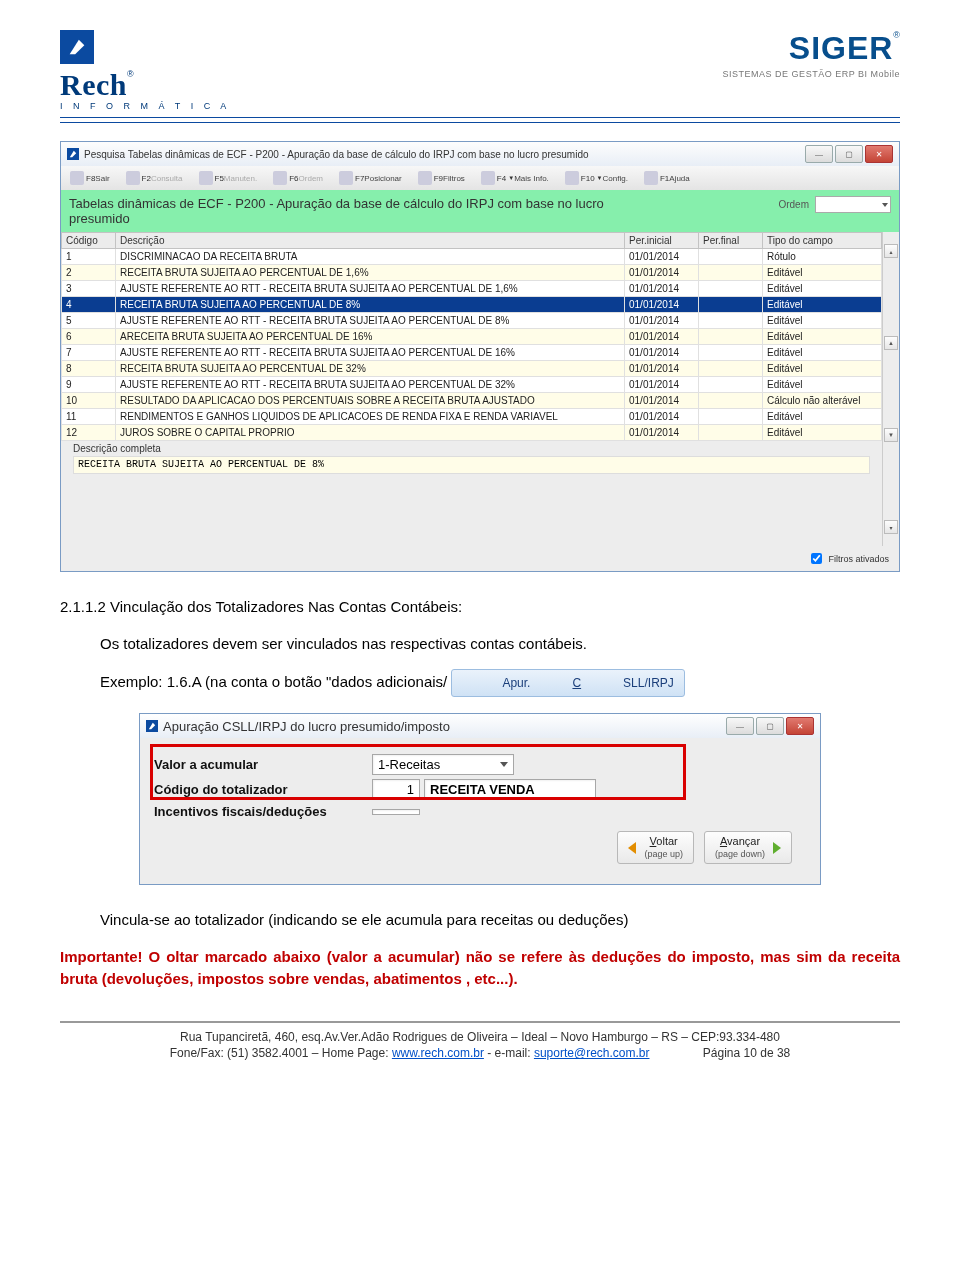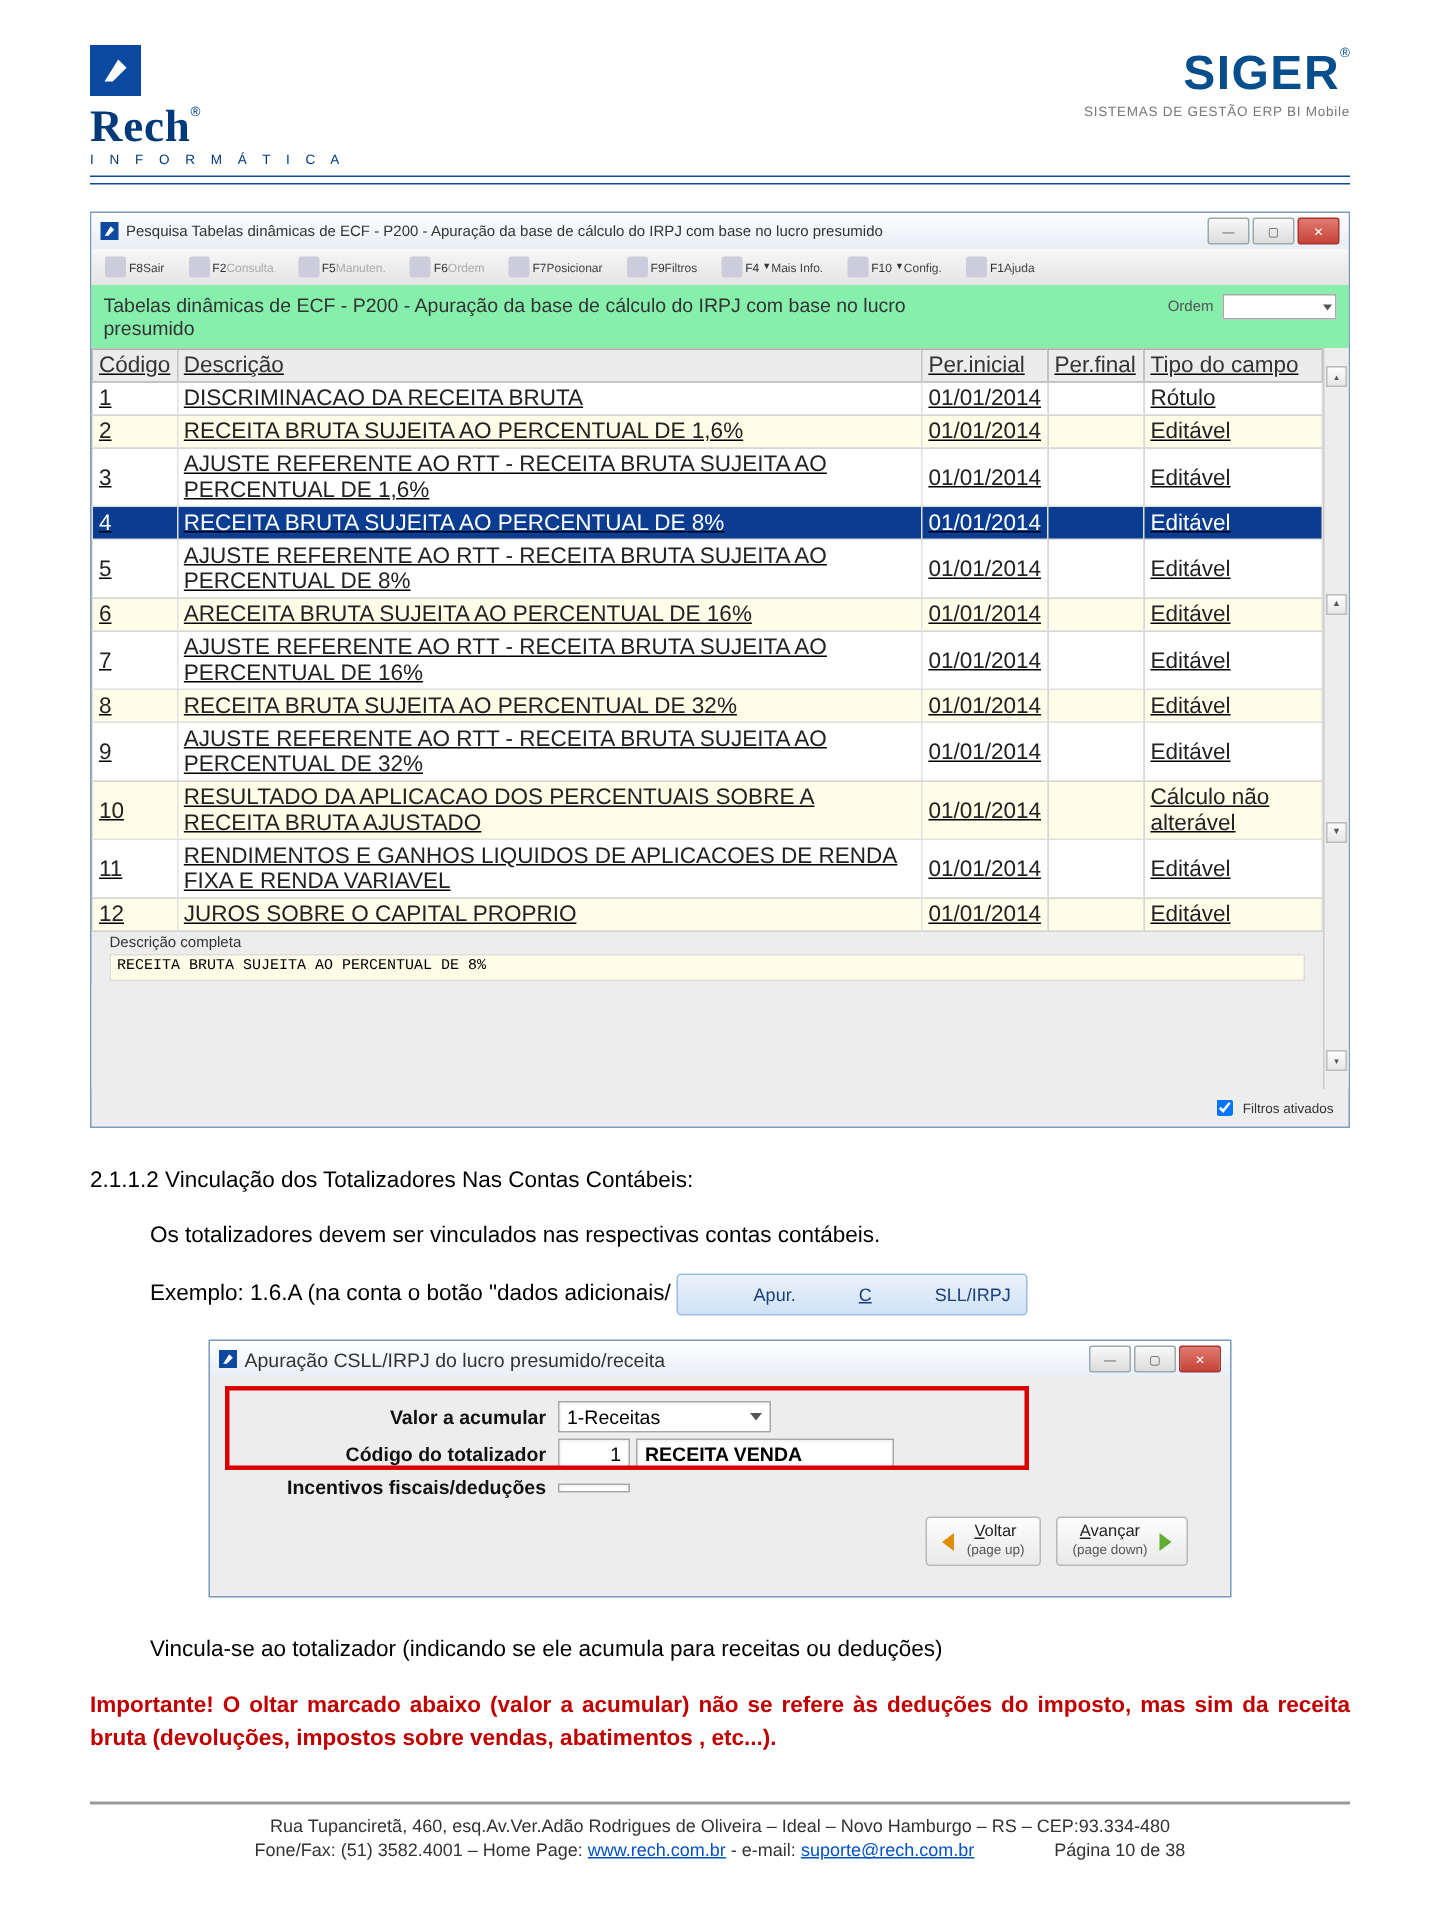--- a/index.html
+++ b/index.html
@@ -27,21 +27,21 @@
   .winbtns .b.close { background:linear-gradient(#e17a70,#c44436); color:#fff; border-color:#a33; }
   .toolbar { display:flex; gap:2px; padding:2px; background:linear-gradient(#f7f7f7,#e4e4e4); }
   .tbtn { display:flex; flex-direction:row; align-items:center; padding:2px 6px; font-size:8px; color:#444; border:1px solid transparent; min-width:34px; }
   .tbtn .k { font-size:8px; color:#333; display:flex; align-items:center; gap:2px;}
   .tbtn .ic { width:14px; height:14px; background:#ccd; border-radius:2px; }
   .tbtn.dis { color:#aaa; }
   .subhead { padding:6px 8px; font-size:13px; color:#333; background:#86efac; display:flex; justify-content:space-between; align-items:flex-start; }
   .ordem { font-size:10px; color:#555; display:flex; align-items:center; gap:6px; }
   .ordem .dd { width:70px; height:15px; background:#fff; border:1px solid #aaa; display:flex; justify-content:flex-end; align-items:center; padding:0 2px; }
   .ordem .dd .car{width:0;height:0;border-left:3px solid transparent;border-right:3px solid transparent;border-top:4px solid #555;}
-  table.grid { width:100%; border-collapse:collapse; font-size:15px; background:#404040;text-decoration:underline; }
+  table.grid { width:100%; border-collapse:collapse; font-size:10px; background:#404040; }
   table.grid th { background:#ececec; border:1px solid #c3c3c3; padding:2px 4px; text-align:left; font-weight:normal; color:#333; }
   table.grid td { border:1px solid #e0e0e0; padding:2px 4px; color:#222; }
   table.grid tr.odd td { background:#fff; }
   table.grid tr.even td { background:#fffde8; }
   table.grid tr.sel td { background:#0a3d91; color:#fff; }
   .sidecol { width:16px; background:#ededed; border-left:1px solid #ccc; display:flex; flex-direction:column; justify-content:space-between; padding:12px 0; align-items:center; }
   .sidecol .sb { width:12px; height:12px; border:1px solid #bbb; background:linear-gradient(#fdfdfd,#e6e6e6); font-size:6px; display:flex; align-items:center; justify-content:center; color:#555; }
   .gridwrap { display:flex; }
   .gridmain { flex:1; }
   .descarea { padding:2px 12px; font-size:10px; }
@@ -56,21 +56,21 @@
   .body-text p{margin:0 0 14px 0;}
   .apur-btn { display:inline-flex; vertical-align:middle; background:linear-gradient(#eaf2fb,#cfe2f5); border:1px solid #9cbde0; border-radius:3px; padding:4px 10px; font-size:12px; color:#1a3e7a; gap:2px; }
   .apur-btn .u{text-decoration:underline;}
   
   .win2 { width:680px; margin:16px auto 22px auto; }
   .win2 .titlebar { background:linear-gradient(#fff,#e8eef6); }
   .win2 .ttl { font-size:13px; color:#333; }
   .form2 { background:#ededed; padding:14px 14px 8px 14px; position:relative; }
   .redbox { position:absolute; border:3px solid #d90000; background:transparent; pointer-events:none; }
   .frow { display:flex; align-items:center; padding:2px 0; font-size:13px; }
-  .frow .lbl { width:210px; text-align:right; padding-right:8px; font-weight:bold; color:#111; }
+  .frow .lbl { width:210px; text-align:left; padding-right:8px; font-weight:bold; color:#111; }
   .frow .inp { background:#fff; border:1px solid #a7a7a7; padding:2px 5px; font-size:13px; box-shadow:inset 1px 1px 2px rgba(0,0,0,0.06); }
   .frow .dd2 { width:130px; display:flex; justify-content:space-between; align-items:center; }
   .frow .dd2 .car{width:0;height:0;border-left:4px solid transparent;border-right:4px solid transparent;border-top:5px solid #555;}
   .navbtns { display:flex; justify-content:flex-end; gap:10px; padding:10px 14px 12px 14px; }
   .navbtn { background:linear-gradient(#fdfdfd,#e9e9e9); border:1px solid #b8b8b8; border-radius:3px; padding:4px 10px; display:flex; align-items:center; gap:8px; font-size:11px; color:#222; }
   .navbtn .ar { width:0;height:0;border-top:6px solid transparent;border-bottom:6px solid transparent; }
   .navbtn .ar.l{border-right:8px solid #e28d00;}
   .navbtn .ar.r{border-left:8px solid #5fae2f;}
   .navbtn .t{line-height:1.05;text-align:center;}
   .navbtn .t .u{text-decoration:underline;}
@@ -301,21 +301,21 @@
   </div>
 
   <div class="window win2">
     <div class="titlebar">
       <div class="ttl">
         <span class="ico">
             <svg viewBox="0 0 10 10">
               <path d="M1 9 L6 1 L9 4 L4 9 Z" fill="#fff"></path>
             </svg>
           </span>
-        <span>Apuração CSLL/IRPJ do lucro presumido/receita</span>
+        <span>Apuração CSLL/IRPJ do lucro presumido/imposto</span>
       </div>
       <div class="winbtns">
         <div class="b">—</div>
         <div class="b">▢</div>
         <div class="b close">✕</div>
       </div>
     </div>
     <div class="form2">
       <div class="redbox" style="left:10px; top:6px; width:530px; height:50px;"></div>
       <div class="frow">

